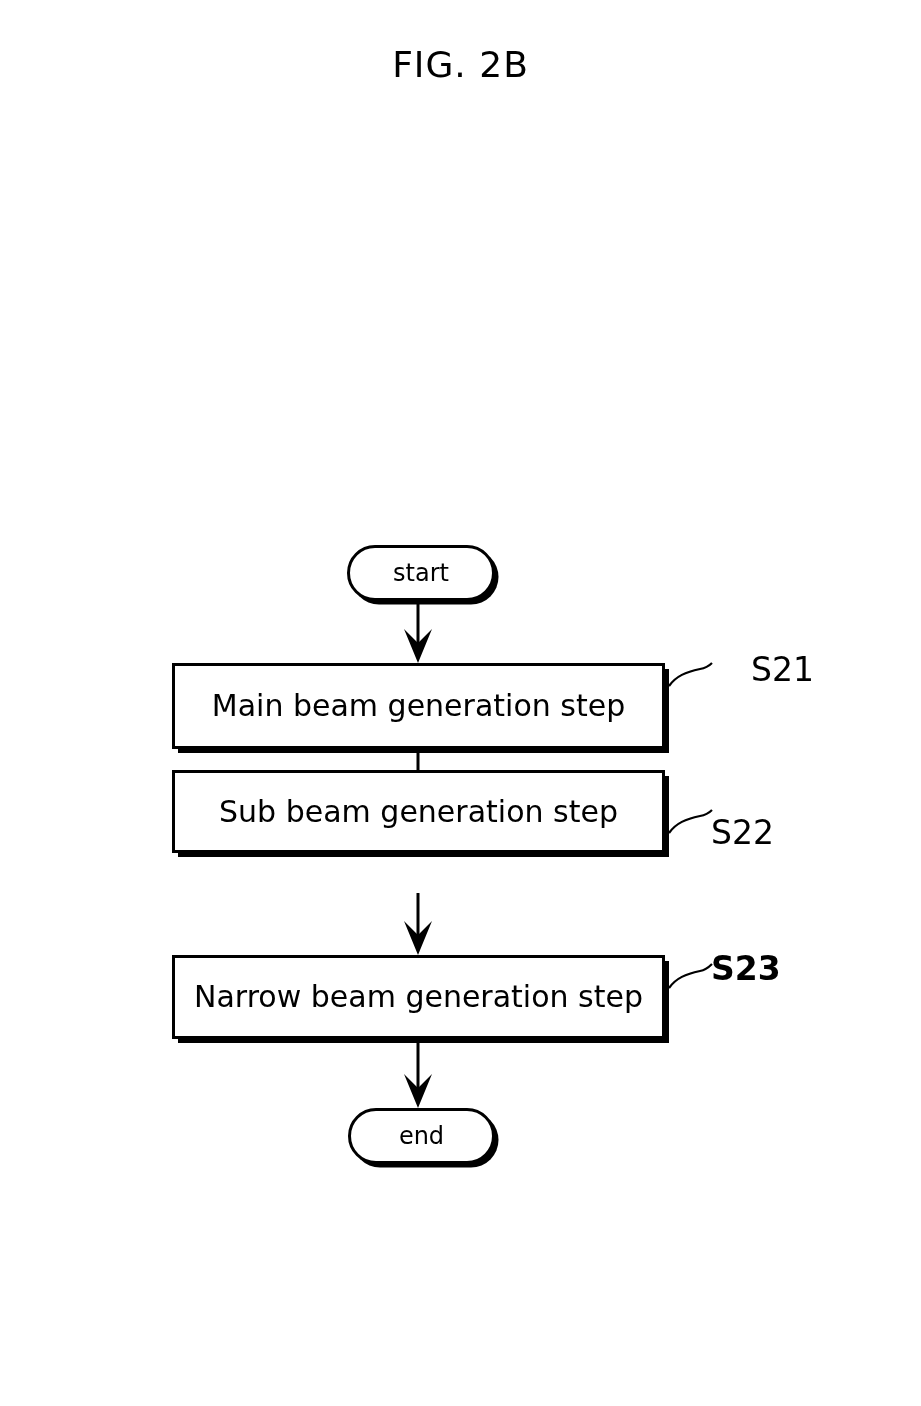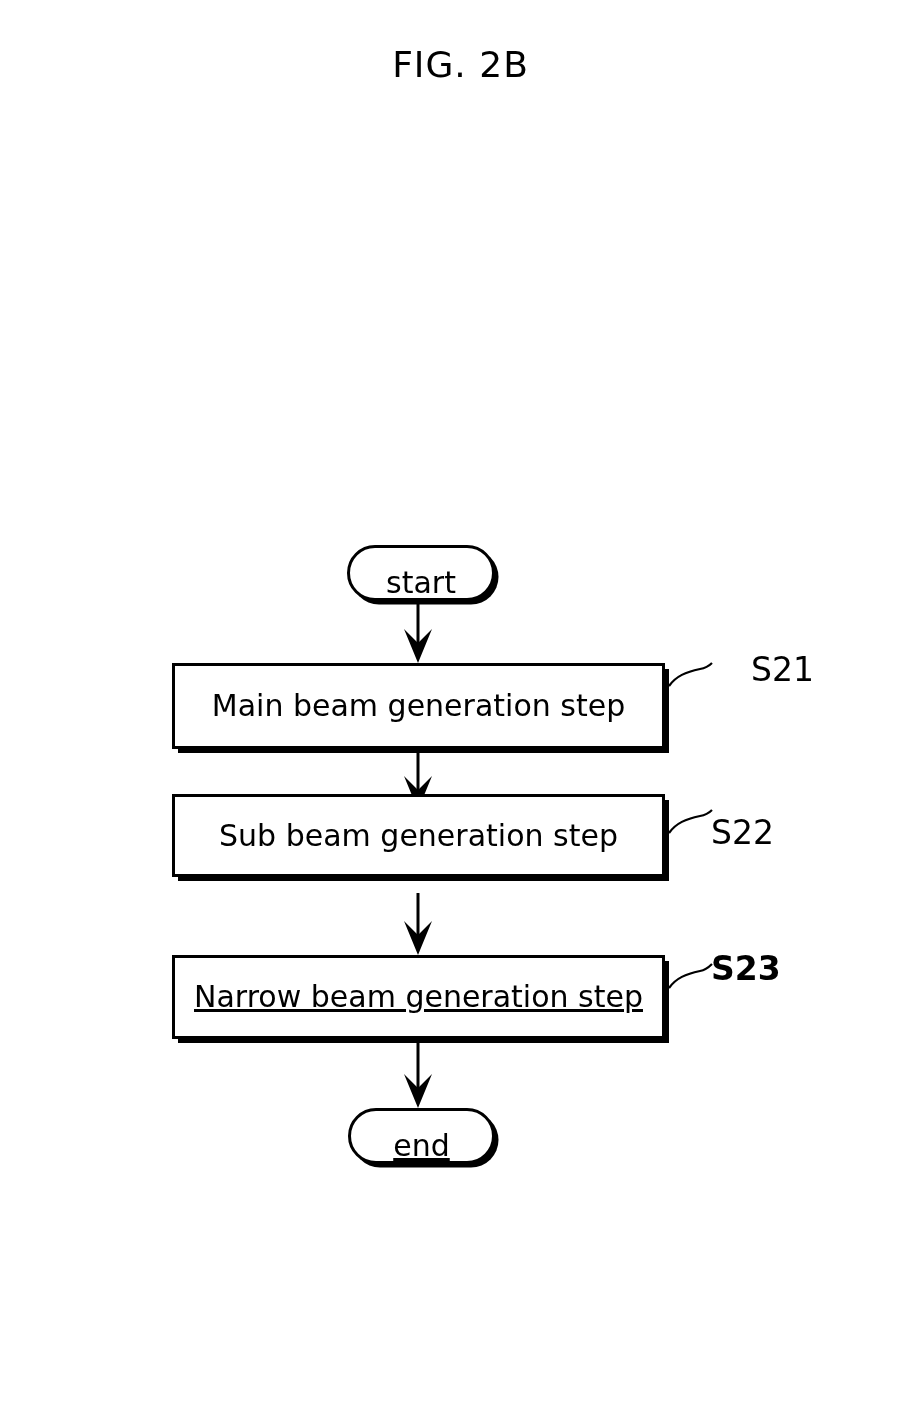--- a/index.html
+++ b/index.html
@@ -37,59 +37,58 @@
   }
 
   
   .terminal-node {
     position: absolute;
     box-sizing: border-box;
     border: 3px solid #000000;
     border-radius: 999px;
     background: #ffffff;
     display: flex;
-    align-items: flex-end;
+    align-items: center;
     justify-content: center;
-    font-size: 30px;
+    font-size: 24px;
     line-height: 1;
     color: #000000;
     box-shadow: 4px 4px 0 -0.5px #000000;
   }
   #node-start {
     left: 347px;
     top: 545px;
     width: 148px;
     height: 56px;
   }
   #node-end {
     left: 348px;
     top: 1108px;
     width: 147px;
     height: 56px;
-    text-decoration: underline;
   }
 
   
   .process-box {
     position: absolute;
     box-sizing: border-box;
     border: 3px solid #000000;
     background: #ffffff;
     display: flex;
     align-items: center;
     justify-content: center;
     font-size: 30px;
     line-height: 1;
     color: #000000;
     box-shadow: 5px 5px 0 -1px #000000;
     white-space: nowrap;
   }
   #step-box-0 { left: 172px; top: 663px; width: 493px; height: 86px; }
-  #step-box-1 { left: 172px; top: 794px; width: 493px; height: 83px; }
-  #step-box-2 { left: 172px; top: 955px; width: 493px; height: 84px; text-decoration: underline; }
+  #step-box-1 { left: 172px; top: 770px; width: 493px; height: 83px; }
+  #step-box-2 { left: 172px; top: 955px; width: 493px; height: 84px; }
 
   
   .step-ref-label {
     position: absolute;
     font-family: "DejaVu Sans", sans-serif;
     font-size: 33px;
     line-height: 1;
     color: #000000;
     white-space: nowrap;
   }

